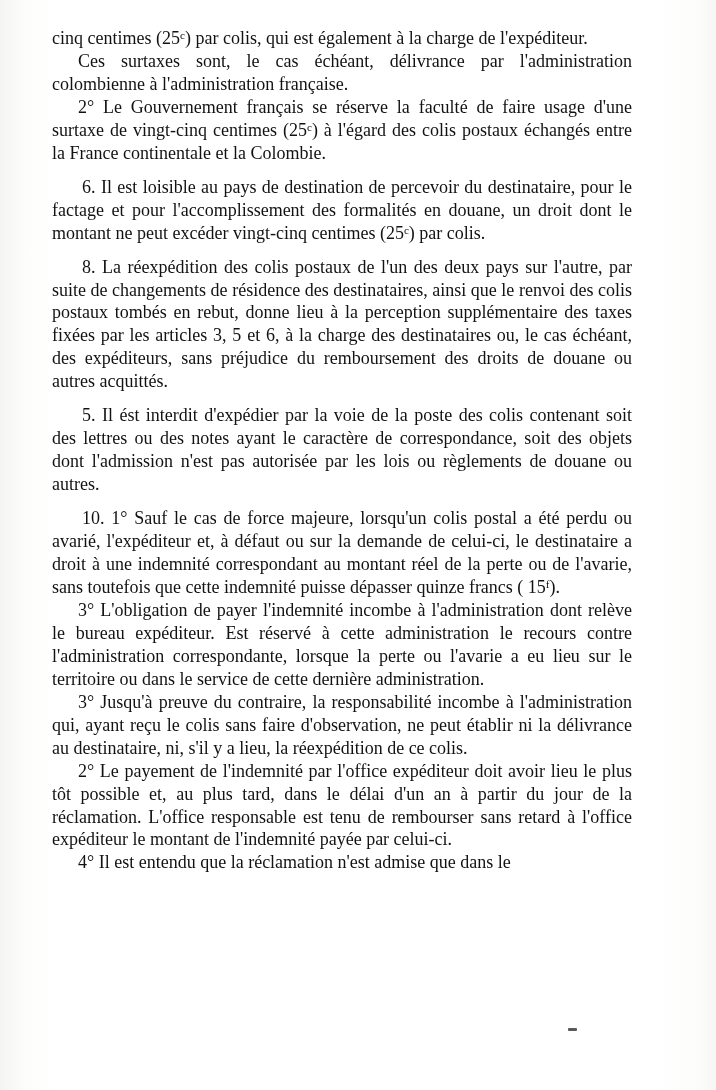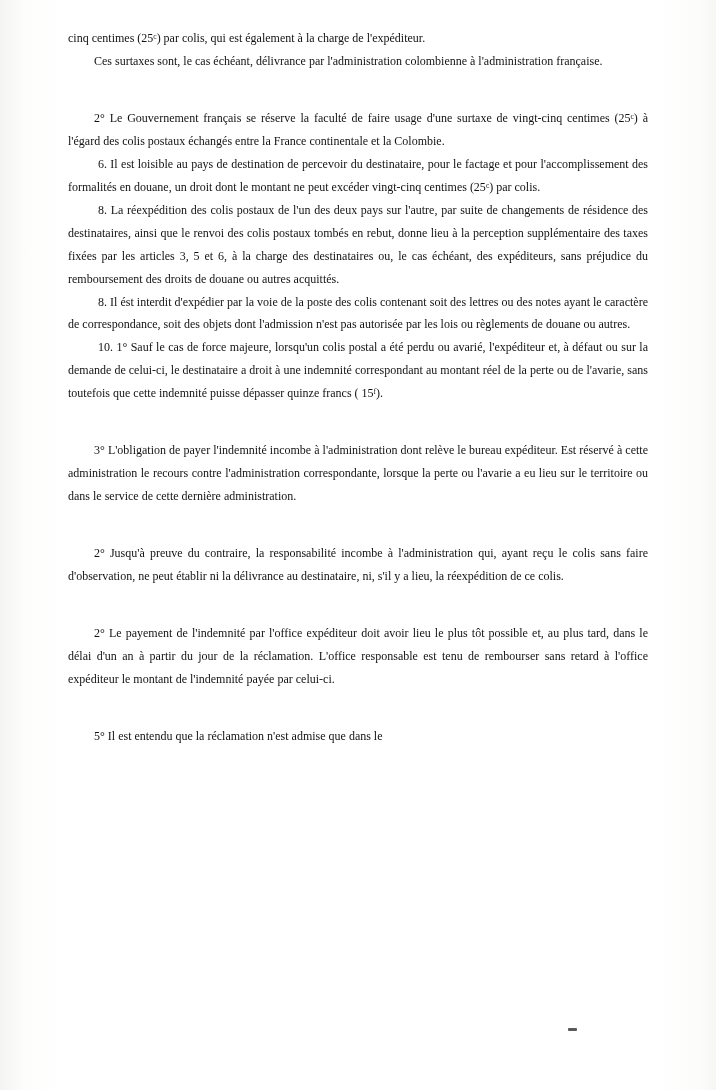--- a/index.html
+++ b/index.html
@@ -20,49 +20,49 @@
   
   .scan-page {
     position: absolute;
     inset: 0;
     background:
       linear-gradient(to right, #f4f4f2 0px, #fdfdfc 26px, #ffffff 60px, #ffffff 656px, #fcfcfb 700px, #f6f6f4 716px);
   }
 
   .text-column {
     position: absolute;
-    left: 68px;
+    left: 52px;
     top: 27px;
     width: 580px;
-    font-size: 12px;
+    font-size: 18px;
     line-height: 22.95px;
     text-align: justify;
     text-justify: inter-word;
     -webkit-font-smoothing: antialiased;
   }
 
   .para {
     margin: 0;
     text-indent: 26px;
     text-align: justify;
   }
   
 
   .para.no-indent {
     text-indent: 0;
   }
 
   
   .para.article {
+    margin-top: 11px;
     text-indent: 30px;
   }
 
   .para.sub {
     text-indent: 26px;
-    margin-top: 34px;
   }
 
   sup {
     font-size: 0.62em;
     vertical-align: 0.42em;
     line-height: 0;
   }
 
   
   .ink-speck {
@@ -88,27 +88,27 @@
 
   <p class="para">Ces surtaxes sont, le cas échéant, délivrance par l'administration colombienne à l'administration française.</p>
 
   <p class="para sub">2° Le Gouvernement français se réserve la faculté de faire usage d'une surtaxe de vingt-cinq centimes (25<sup>c</sup>) à l'égard des colis postaux échangés entre la France continentale et la Colombie.</p>
 
   <p class="para article">6. Il est loisible au pays de destination de percevoir du destinataire, pour le factage et pour l'accomplissement des formalités en douane, un droit dont le montant ne peut excéder vingt-cinq centimes (25<sup>c</sup>) par colis.</p>
 
 
   <p class="para article">8. La réexpédition des colis postaux de l'un des deux pays sur l'autre, par suite de changements de résidence des destinataires, ainsi que le renvoi des colis postaux tombés en rebut, donne lieu à la perception supplémentaire des taxes fixées par les articles 3, 5 et 6, à la charge des destinataires ou, le cas échéant, des expéditeurs, sans préjudice du remboursement des droits de douane ou autres acquittés.</p>
 
-  <p class="para article">8. Il ést interdit d'expédier par la voie de la poste des colis contenant soit des lettres ou des notes ayant le caractère de correspondance, soit des objets dont l'admission n'est pas autorisée par les lois ou règlements de douane ou autres.</p>
+  <p class="para article">5. Il ést interdit d'expédier par la voie de la poste des colis contenant soit des lettres ou des notes ayant le caractère de correspondance, soit des objets dont l'admission n'est pas autorisée par les lois ou règlements de douane ou autres.</p>
 
   <p class="para article">10. 1° Sauf le cas de force majeure, lorsqu'un colis postal a été perdu ou avarié, l'expéditeur et, à défaut ou sur la demande de celui-ci, le destinataire a droit à une indemnité correspondant au montant réel de la perte ou de l'avarie, sans toutefois que cette indemnité puisse dépasser quinze francs ( 15<sup>f</sup>).</p>
 
   <p class="para sub">3° L'obligation de payer l'indemnité incombe à l'administration dont relève le bureau expéditeur. Est réservé à cette administration le recours contre l'administration correspondante, lorsque la perte ou l'avarie a eu lieu sur le territoire ou dans le service de cette dernière administration.</p>
 
-  <p class="para sub">2° Jusqu'à preuve du contraire, la responsabilité incombe à l'administration qui, ayant reçu le colis sans faire d'observation, ne peut établir ni la délivrance au destinataire, ni, s'il y a lieu, la réexpédition de ce colis.</p>
+  <p class="para sub">3° Jusqu'à preuve du contraire, la responsabilité incombe à l'administration qui, ayant reçu le colis sans faire d'observation, ne peut établir ni la délivrance au destinataire, ni, s'il y a lieu, la réexpédition de ce colis.</p>
 
   <p class="para sub">2° Le payement de l'indemnité par l'office expéditeur doit avoir lieu le plus tôt possible et, au plus tard, dans le délai d'un an à partir du jour de la réclamation. L'office responsable est tenu de rembourser sans retard à l'office expéditeur le montant de l'indemnité payée par celui-ci.</p>
 
-  <p class="para sub">5° Il est entendu que la réclamation n'est admise que dans le</p>
+  <p class="para sub">4° Il est entendu que la réclamation n'est admise que dans le</p>
 
 </div>
 
 <div class="ink-speck"></div>
 
 </body></html>

